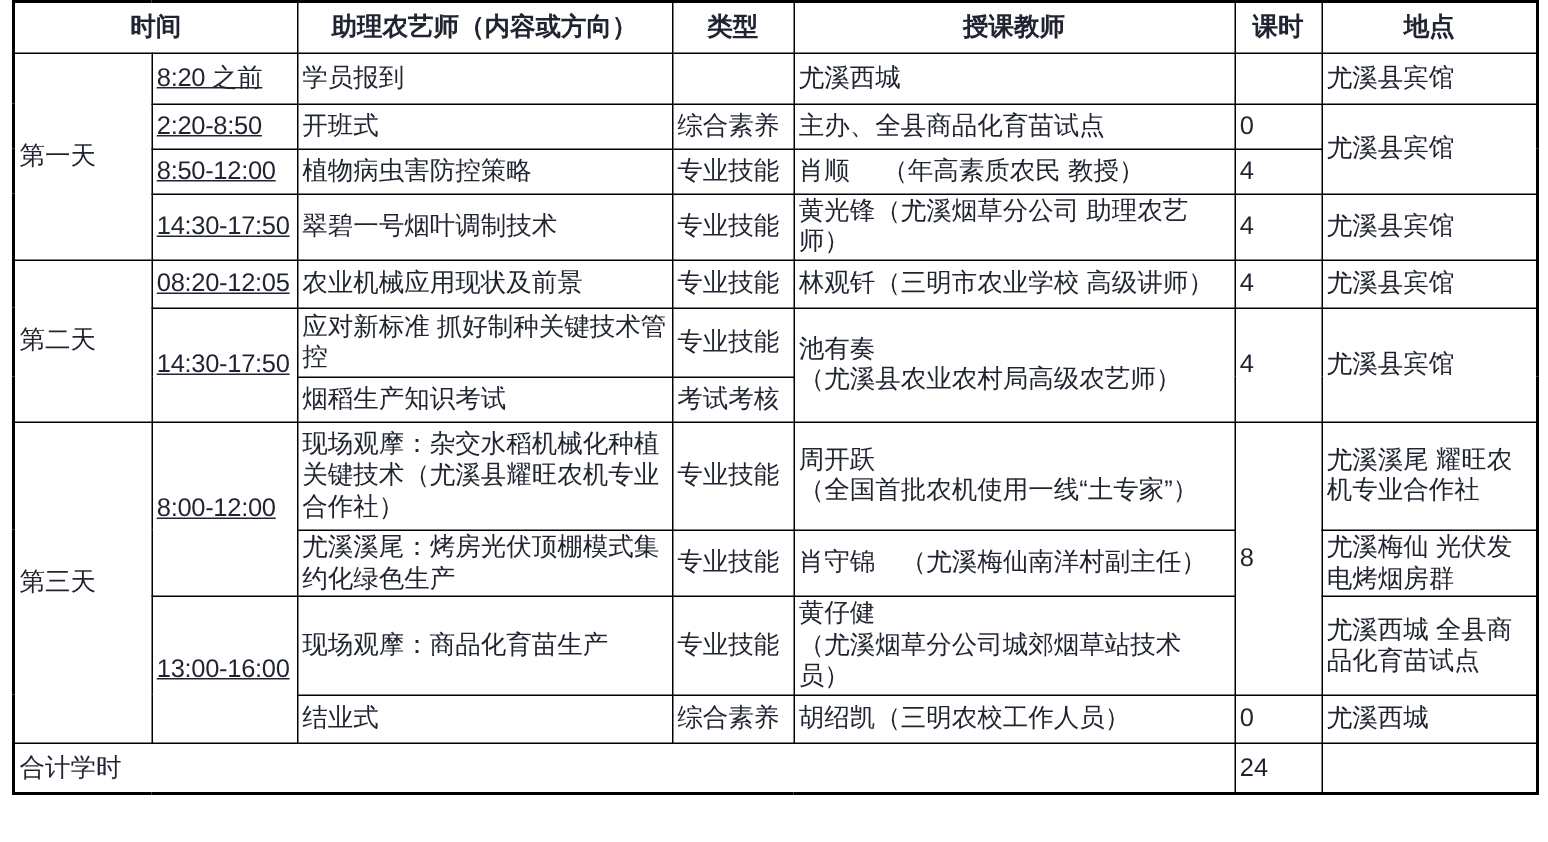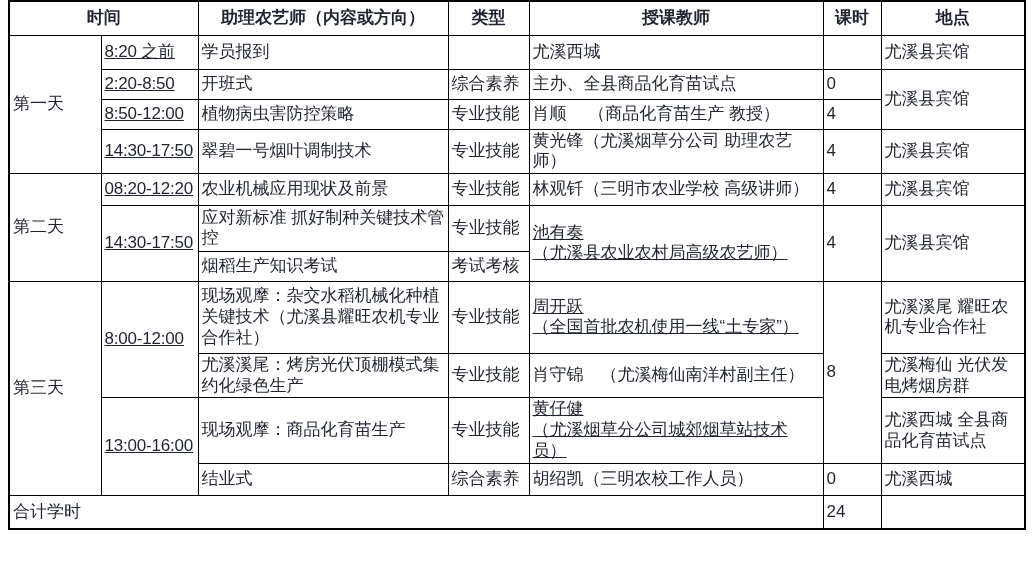--- a/index.html
+++ b/index.html
@@ -51,21 +51,21 @@
   td.c { padding: 1px 2px; }
   td.l { text-align: left; padding: 1px 6px 1px 8px; margin-top: 48px; }
   td.time {
     text-align: left;
     padding-left: 8px;
     white-space: nowrap;
     font-size: 15px;
     letter-spacing: -0.2px;
     text-decoration: underline;
   }
-  td.multiline { white-space: pre-line; text-decoration: underline; }
+  td.multiline { white-space: pre-line; }
   tr.rh34 { height: 34px; }
   tr.rh30 { height: 30px; }
   tr.rh32 { height: 32px; }
   tr.rh42 { height: 42px; }
   tr.rh46 { height: 46px; }
   tr.rh50 { height: 50px; }
   tr.rh72 { height: 72px; }
 </style>
 </head>
 <body>
@@ -107,35 +107,35 @@
         <td class="l">开班式</td>
         <td class="c">综合素养</td>
         <td class="l">主办、全县商品化育苗试点</td>
         <td class="c">0</td>
         <td class="l" rowspan="2">尤溪县宾馆</td>
       </tr>
       <tr class="rh30">
         <td class="time">8:50-12:00</td>
         <td class="l">植物病虫害防控策略</td>
         <td class="c">专业技能</td>
-        <td class="l">肖顺　 （商品化育苗生产 教授）</td>
+        <td class="l">肖顺　 （年高素质农民 教授）</td>
         <td class="c">4</td>
       </tr>
       <tr class="rh42">
         <td class="time">14:30-17:50</td>
         <td class="l">翠碧一号烟叶调制技术</td>
         <td class="c">专业技能</td>
         <td class="l">黄光锋（尤溪烟草分公司 助理农艺师）</td>
         <td class="c">4</td>
         <td class="l">尤溪县宾馆</td>
       </tr>
 
       <tr class="rh32">
         <td class="c" rowspan="3">第二天</td>
-        <td class="time">08:20-12:20</td>
+        <td class="time">08:20-12:05</td>
         <td class="l">农业机械应用现状及前景</td>
         <td class="c">专业技能</td>
         <td class="l">林观钎（三明市农业学校 高级讲师）</td>
         <td class="c">4</td>
         <td class="l">尤溪县宾馆</td>
       </tr>
       <tr class="rh46">
         <td class="time" rowspan="2">14:30-17:50</td>
         <td class="l">应对新标准 抓好制种关键技术管控</td>
         <td class="c">专业技能</td>

